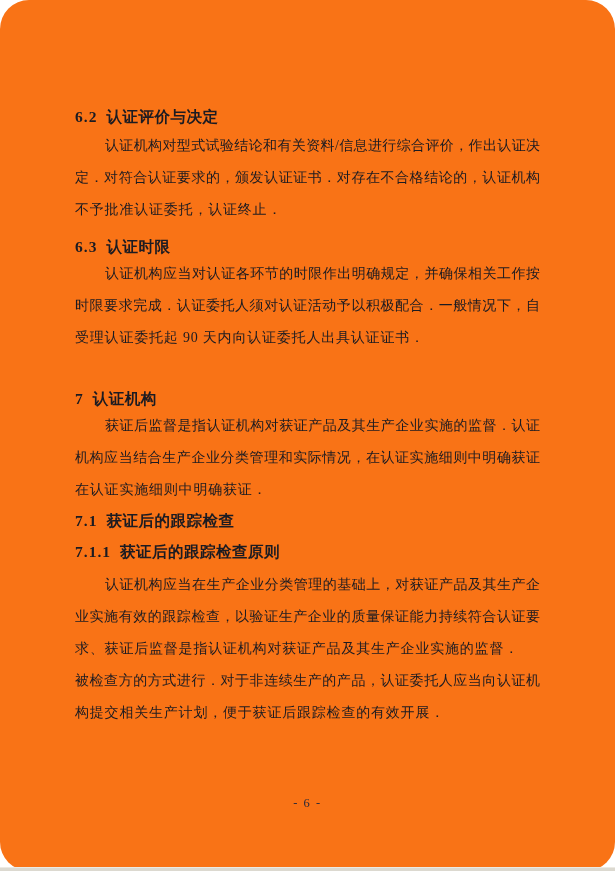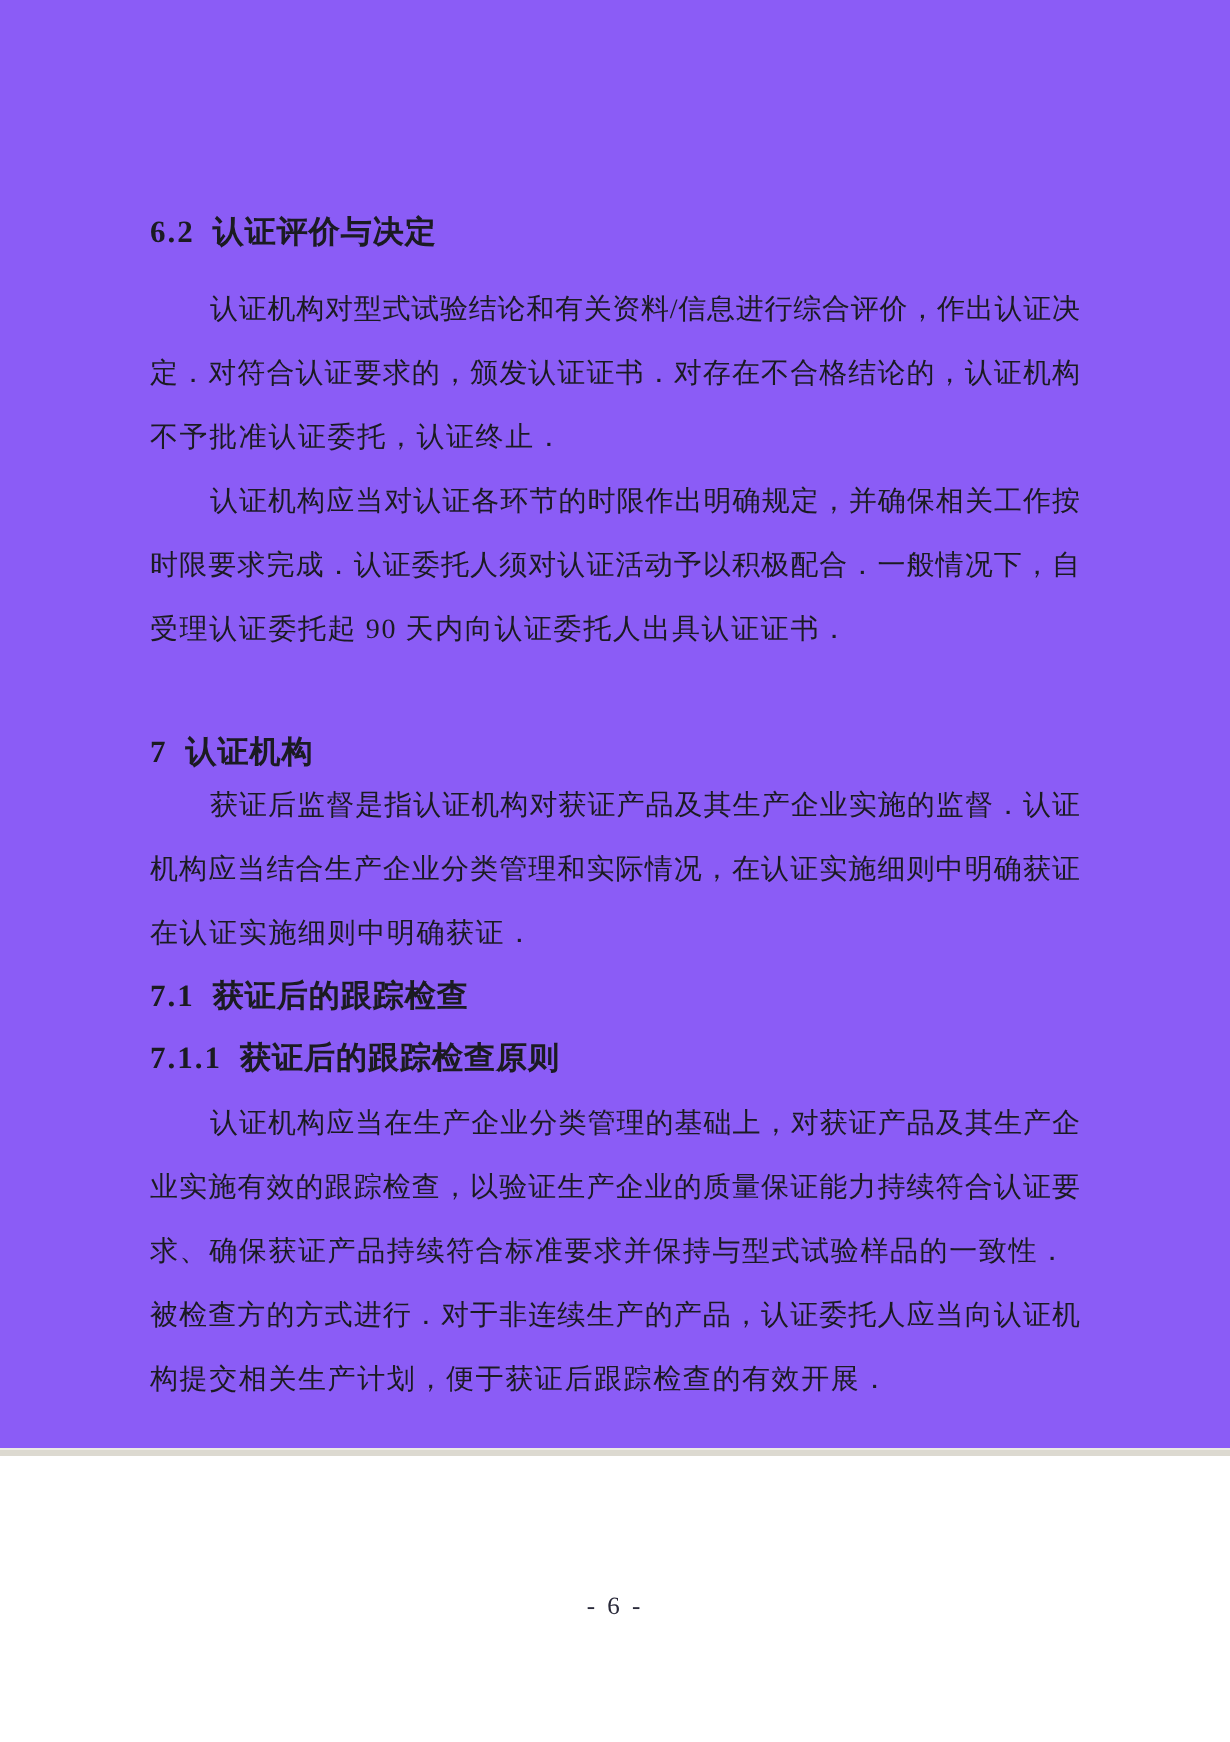--- a/index.html
+++ b/index.html
@@ -6,42 +6,43 @@
   html, body {
     width: 615px; height: 871px;
     background: #ffffff;
     font-family: "Liberation Serif", "DejaVu Serif", serif;
     color: #1b1b22;
     overflow: hidden;
     position: relative;
   }
   .page {
     position: relative;
-    width: 615px; height: 728px;
-    background: #8b5cf6;
+    width: 615px; height: 871px;
+    background: #f97316;
+    border-radius: 29px;
   }
   .content {
     position: absolute;
     left: 75px; top: 106px;
     width: 465px;
   }
   .heading {
     font-weight: bold;
     font-size: 15.5px;
     line-height: 22px;
     letter-spacing: 0.5px;
     white-space: nowrap;
   }
   .heading .h-num { margin-right: 9px; letter-spacing: 1px; }
   .h-62  { margin-top: 0; }
   .h-63  { margin-top: 10px; }
   .h-7   { margin-top: 34px; }
   .h-71  { margin-top: 4px; }
   .h-711 { margin-top: 9px; }
-  .para { margin-top: 12px; }
+  .para { margin-top: 2px; }
   .p-63  { margin-top: 0; font-family: Liberation Serif, serif; }
   .p-7   { margin-top: 0; }
   .p-711a { margin-top: 6px; }
   .p-711b { margin-top: 0; }
   .ln {
     display: block;
     font-size: 14px;
     line-height: 32px;
     text-align: justify;
   }
@@ -74,20 +75,23 @@
     <div class="heading h-62">
       <span class="h-num">6.2</span><span class="h-title">认证评价与决定</span>
     </div>
 
     <div class="para">
       <span class="ln fill first">认证机构对型式试验结论和有关资料/信息进行综合评价，作出认证决</span>
       <span class="ln fill">定．对符合认证要求的，颁发认证证书．对存在不合格结论的，认证机构</span>
       <span class="ln end">不予批准认证委托，认证终止．</span>
     </div>
 
+    <div class="heading h-63">
+      <span class="h-num">6.3</span><span class="h-title">认证时限</span>
+    </div>
 
     <div class="para p-63">
       <span class="ln fill first">认证机构应当对认证各环节的时限作出明确规定，并确保相关工作按</span>
       <span class="ln fill">时限要求完成．认证委托人须对认证活动予以积极配合．一般情况下，自</span>
       <span class="ln end">受理认证委托起 90 天内向认证委托人出具认证证书．</span>
     </div>
 
     <div class="heading h-7">
       <span class="h-num">7</span><span class="h-title">认证机构</span>
     </div>
@@ -102,21 +106,21 @@
       <span class="h-num">7.1</span><span class="h-title">获证后的跟踪检查</span>
     </div>
 
     <div class="heading h-711">
       <span class="h-num">7.1.1</span><span class="h-title">获证后的跟踪检查原则</span>
     </div>
 
     <div class="para p-711a">
       <span class="ln fill first">认证机构应当在生产企业分类管理的基础上，对获证产品及其生产企</span>
       <span class="ln fill">业实施有效的跟踪检查，以验证生产企业的质量保证能力持续符合认证要</span>
-      <span class="ln end">求、确保获证产品持续符合标准要求并保持与型式试验样品的一致性．</span>
+      <span class="ln end">求、获证后监督是指认证机构对获证产品及其生产企业实施的监督．</span>
     </div>
 
     <div class="para p-711b">
       <span class="ln fill">被检查方的方式进行．对于非连续生产的产品，认证委托人应当向认证机</span>
       <span class="ln end">构提交相关生产计划，便于获证后跟踪检查的有效开展．</span>
     </div>
 
   </div>
 
   <div class="footer">- 6 -</div>

